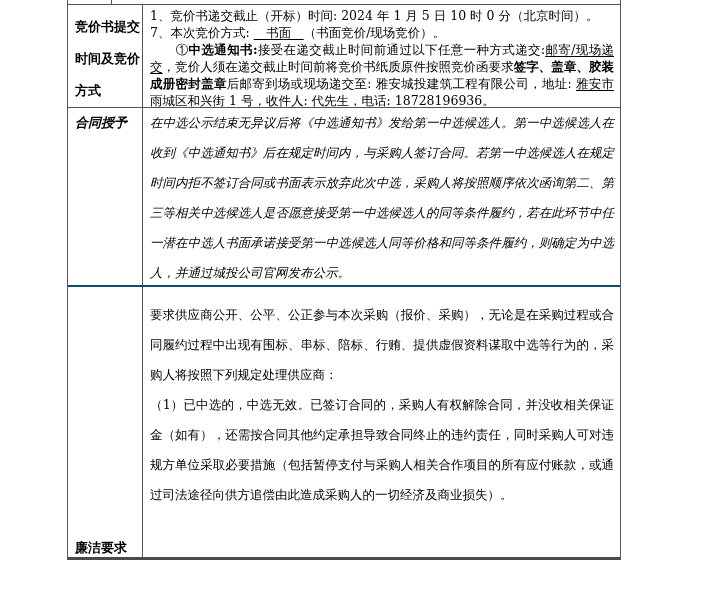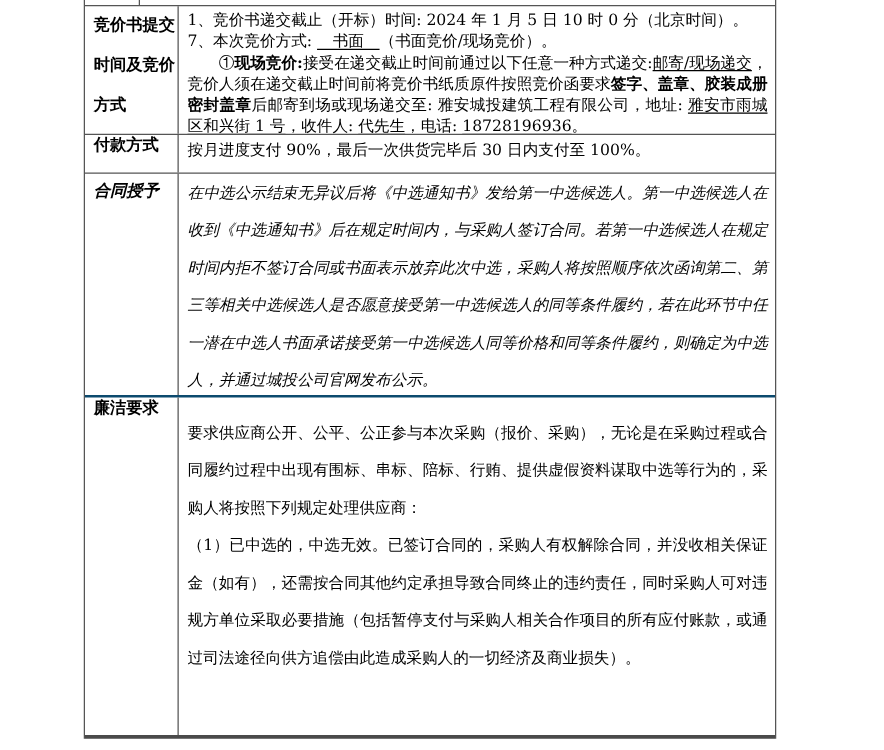--- a/index.html
+++ b/index.html
@@ -48,21 +48,21 @@
   .row-1 { height: 103px; }
   .row-2 { height: 31px; }
   .row-3 { height: 179px; border-bottom: 2px solid #0c4a6e; font-style: italic; }
   .row-4 { height: 273px; border-bottom: 3px solid #4a4a4a; }
   .label-cell {
     width: 75px;
     box-sizing: border-box;
     border-right: 1px solid #555555;
     padding-left: 7px;
     display: flex;
-    align-items: flex-start;
+    align-items: flex-end;
     font-family: "DejaVu Sans", sans-serif;
     font-weight: bold;
     font-size: 13px;
     line-height: 32px;
     overflow: hidden;
   }
   .row-2 .label-cell,
   .row-4 .label-cell { line-height: 18px; }
   .row-3 .label-cell { align-items: flex-start; line-height: 30px; }
   .content-cell {
@@ -90,32 +90,24 @@
     <div class="sliver-divider"></div>
   </div>
 
   <div class="row row-1">
     <div class="label-cell">
       <span>竞价书提交时间及竞价方式</span>
     </div>
     <div class="content-cell">
         <p><span>1、竞价书递交截止（开标）时间: 2024 年 1 月 5 日 10 时 0 分（北京时间）。</span></p>
         <p><span>7、本次竞价方式: </span><span class="u">　书面　</span><span>（书面竞价/现场竞价）。</span></p>
-        <p><span>　　①</span><span class="b">现场竞价:</span><span>接受在递交截止时间前通过以下任意一种方式递交:</span><span class="u">邮寄/现场递交</span><span>，竞价人须在递交截止时间前将竞价书纸质原件按照竞价函要求</span><span class="b">签字、盖章、胶装成册密封盖章</span><span>后邮寄到场或现场递交至: 雅安城投建筑工程有限公司，地址: </span><span class="u">雅安市雨城区和兴街 1 号</span><span>，收件人: </span><span class="u">代先生</span><span>，电话: </span><span class="u">18728196936</span><span>。</span></p>
+        <p><span>　　①</span><span class="b">中选通知书:</span><span>接受在递交截止时间前通过以下任意一种方式递交:</span><span class="u">邮寄/现场递交</span><span>，竞价人须在递交截止时间前将竞价书纸质原件按照竞价函要求</span><span class="b">签字、盖章、胶装成册密封盖章</span><span>后邮寄到场或现场递交至: 雅安城投建筑工程有限公司，地址: </span><span class="u">雅安市雨城区和兴街 1 号</span><span>，收件人: </span><span class="u">代先生</span><span>，电话: </span><span class="u">18728196936</span><span>。</span></p>
       </div>
   </div>
 
-  <div class="row row-2">
-    <div class="label-cell">
-      <span>付款方式</span>
-    </div>
-    <div class="content-cell">
-        <p><span>按月进度支付 90%，最后一次供货完毕后 30 日内支付至 100%。</span></p>
-      </div>
-  </div>
 
   <div class="row row-3">
     <div class="label-cell">
       <span>合同授予</span>
     </div>
     <div class="content-cell">
         <p><span>在中选公示结束无异议后将《中选通知书》发给第一中选候选人。第一中选候选人在收到《中选通知书》后在规定时间内，与采购人签订合同。若第一中选候选人在规定时间内拒不签订合同或书面表示放弃此次中选，采购人将按照顺序依次函询第二、第三等相关中选候选人是否愿意接受第一中选候选人的同等条件履约，若在此环节中任一潜在中选人书面承诺接受第一中选候选人同等价格和同等条件履约，则确定为中选人，并通过城投公司官网发布公示。</span></p>
       </div>
   </div>
 

